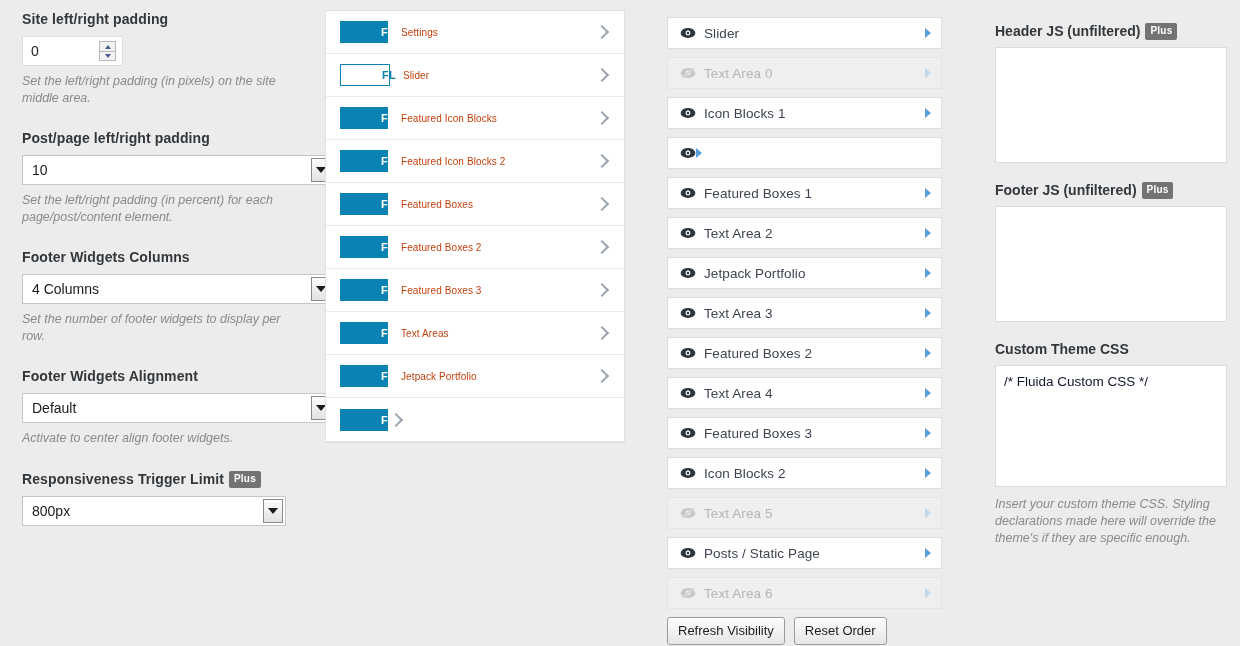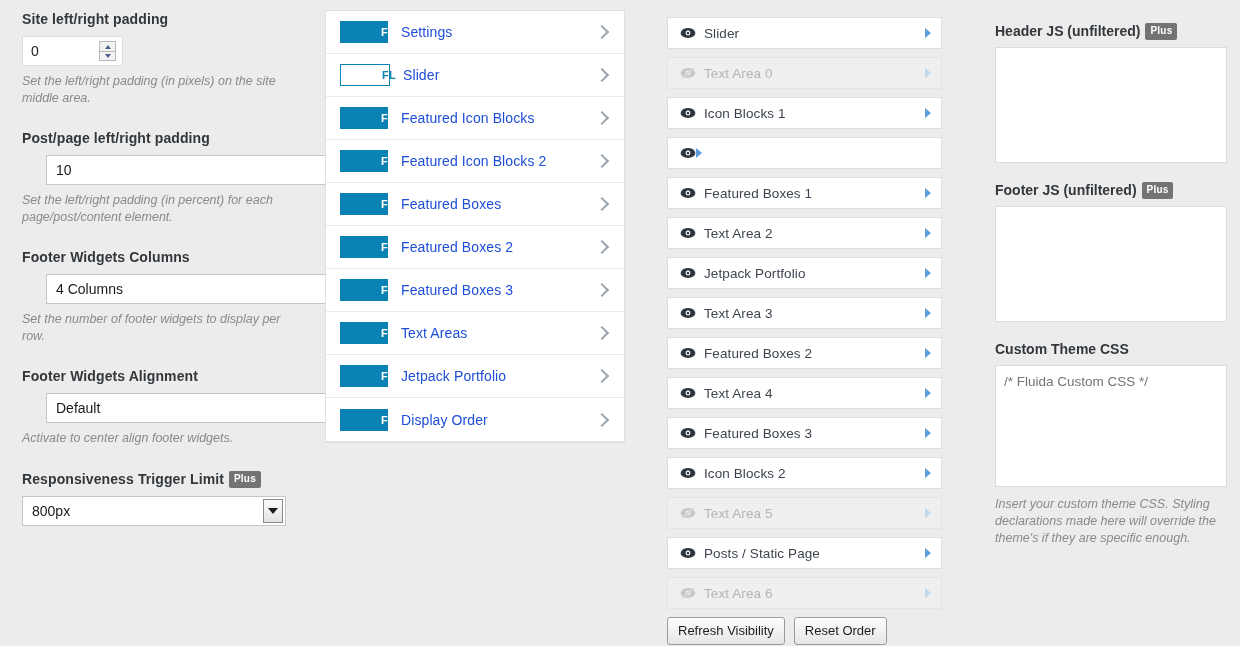--- a/index.html
+++ b/index.html
@@ -98,21 +98,21 @@
   
   .sel-wrap {
     height: 30px;
     background: #fff;
     border: 1px solid #c6c6c6;
     box-sizing: border-box;
     display: flex;
     align-items: stretch;
     position: relative;
   }
-  .sel-wrap.w-full { width: 312px; margin-left: 24px; }
+  .sel-wrap.w-full { width: 312px; }
   .sel-wrap.w-short { width: 264px; }
   .sel-val {
     flex: 1;
     font-size: 14px;
     color: #1a1a1a;
     line-height: 28px;
     padding-left: 9px;
     white-space: nowrap;
     overflow: hidden;
   }
@@ -178,22 +178,22 @@
     letter-spacing: .3px;
     padding-left: 48px;
   }
   .fl-badge.outline {
     background: #fff;
     color: #0b82b4;
     border: 1px solid #0b82b4;
   }
   .fl-label {
     margin-left: 13px;
-    font-size: 14px;
-    color: #1d4ed8;
+    font-size: 10px;
+    color: #c2410c;
     flex: 1;
     letter-spacing: .1px;
   }
   .chev {
     width: 16px;
     height: 16px;
     position: relative;
     flex: 0 0 auto;
   }
   .chev::before {
@@ -282,21 +282,21 @@
     margin-bottom: 7px;
     line-height: 18px;
   }
   .code-area {
     width: 232px;
     background: #fff;
     border: 1px solid #dcdcdc;
     box-sizing: border-box;
     font-family: "Liberation Sans", sans-serif;
     font-size: 13.5px;
-    color: #737373;
+    color: #0f172a;
     padding: 7px 8px;
     line-height: 18px;
     white-space: pre-wrap;
     overflow: hidden;
   }
   .code-area.h-small { height: 116px; }
   .code-area.h-large { height: 122px; }
   .code-block { margin-bottom: 15px; }
   .code-desc {
     font-style: italic;
@@ -412,21 +412,20 @@
       <span class="fl-label">Text Areas</span>
       <span class="chev"></span>
     </div>
     <div class="fl-row">
       <span class="fl-badge">FL</span>
       <span class="fl-label">Jetpack Portfolio</span>
       <span class="chev"></span>
     </div>
     <div class="fl-row">
       <span class="fl-badge">FL</span>
-      <span class="fl-label">Display Order</span>
       <span class="chev"></span>
     </div>
   </div>
 
 <div id="col-visibility">
   <div id="vis-rows">
       <div class="vis-row">
         <span style="display: flex;">
           <svg class="eye" viewBox="0 0 20 14">
             <ellipse cx="10" cy="7" rx="9.2" ry="6.3" fill="#2f3640"></ellipse>

